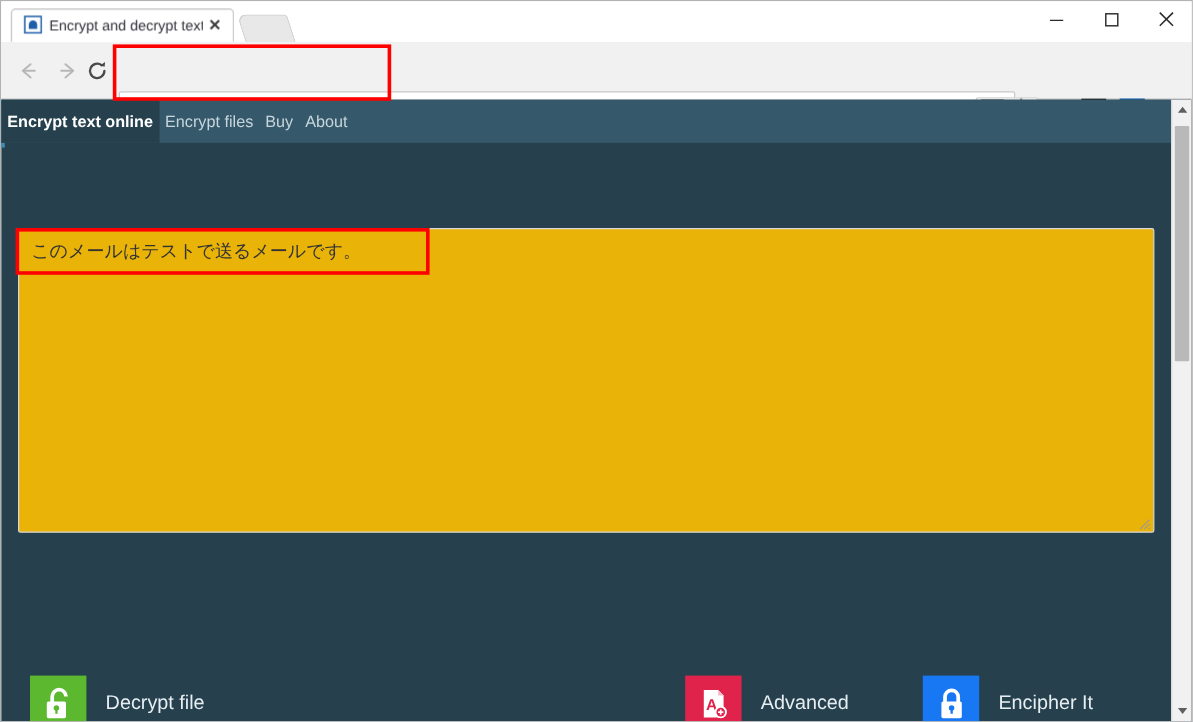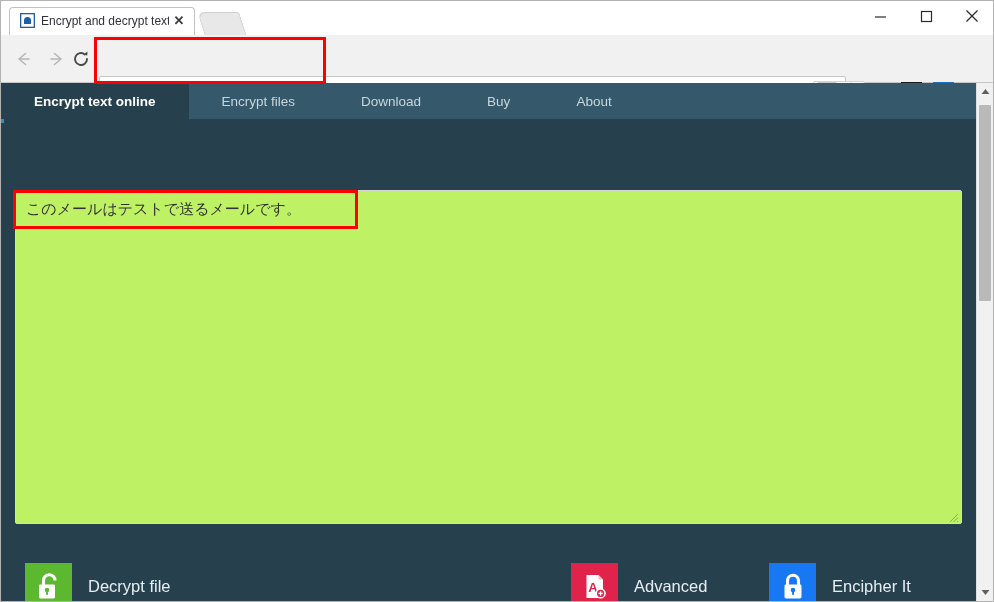--- a/index.html
+++ b/index.html
@@ -222,21 +222,21 @@
   .nav-items {
     position: absolute;
     left: 0; top: 0;
     height: 36px;
     display: flex;
     align-items: stretch;
   }
   .nav-item {
     display: flex;
     align-items: center;
-    padding: 0 33px;
+    padding: 0 5px;
     font-size: 13.5px;
     color: #c7d5dc;
     cursor: pointer;
     white-space: nowrap;
   }
   .nav-item.active {
     background: #26414d;
     color: #ffffff;
     font-weight: bold;
   }
@@ -249,22 +249,22 @@
     font-weight: bold;
     color: #f7f7f7;
     letter-spacing: -0.2px;
   }
 
   .editor {
     position: absolute;
     left: 14px;
     top: 107px;
     width: 947px;
-    height: 334px;
-    background: #bef264;
+    height: 254px;
+    background: #eab308;
     border: 1px solid #d8d8d8;
     box-sizing: border-box;
     border-radius: 2px;
   }
   .editor-text {
     position: absolute;
     left: 10px;
     top: 7px;
     font-size: 15px;
     line-height: 22px;
@@ -480,23 +480,20 @@
 
     <div class="navbar">
       <div class="nav-items">
         <div class="nav-item active">
           <span>Encrypt text online</span>
         </div>
         <div class="nav-item">
           <span>Encrypt files</span>
         </div>
         <div class="nav-item">
-          <span>Download</span>
-        </div>
-        <div class="nav-item">
           <span>Buy</span>
         </div>
         <div class="nav-item">
           <span>About</span>
         </div>
       </div>
     </div>
 
 
     <div class="editor">

